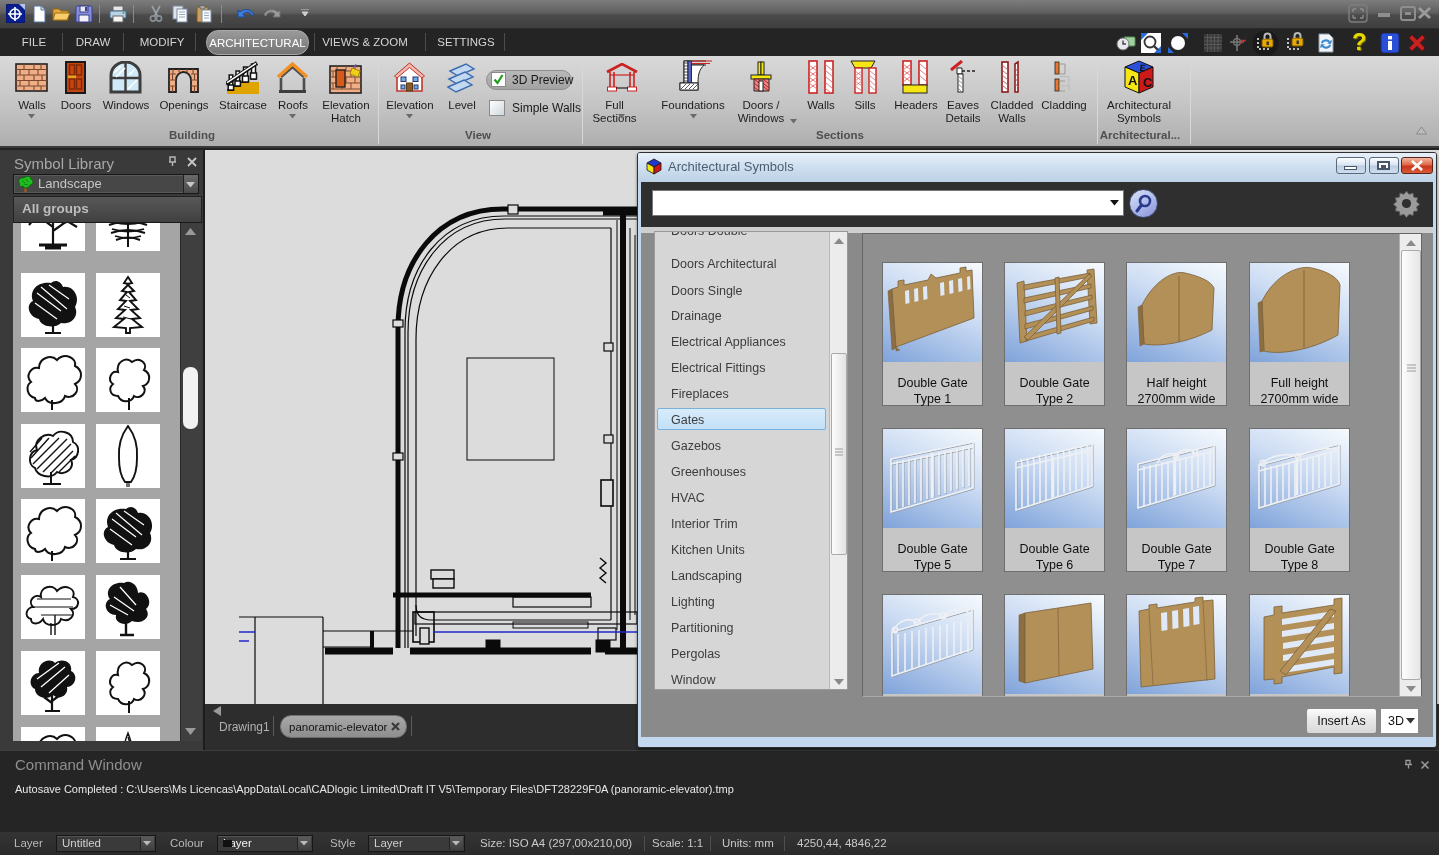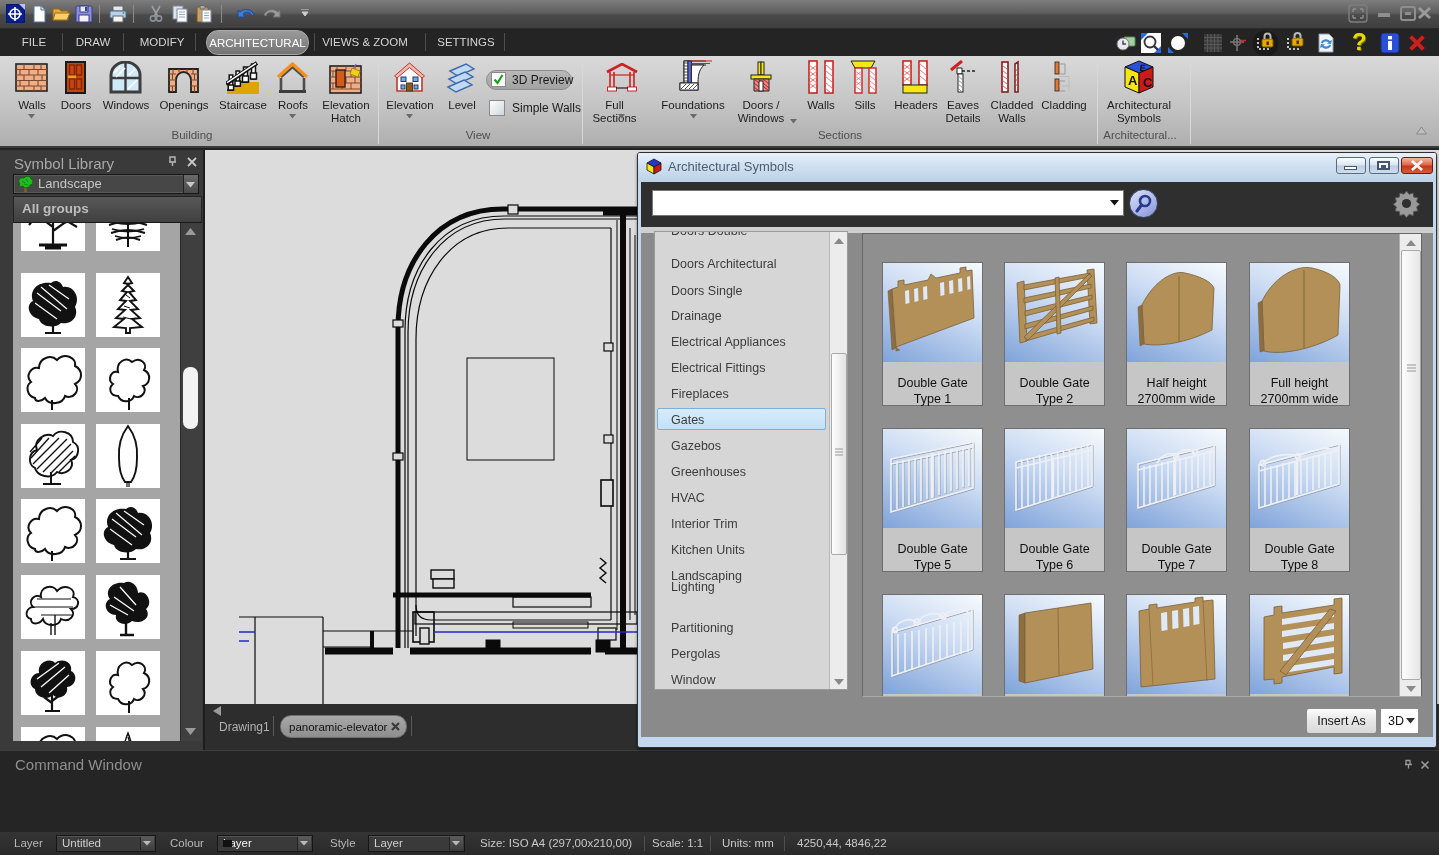--- a/index.html
+++ b/index.html
@@ -15,21 +15,21 @@
 .tab{top:29px;height:27px;line-height:27px;color:#d4d4d4;font-size:11.5px;text-align:center}
 .tabsep{top:33px;width:1px;height:18px;background:#4d4d4d}
 #activetab{left:206px;top:30px;width:103px;height:25px;background:linear-gradient(#9a9a9a,#747474);border-radius:12px;border:1px solid #a8a8a8;color:#fff;line-height:24px;text-align:center;font-size:11.5px}
 .mri{top:33px;width:20px;height:20px}
 
 #ribbon{left:0;top:56px;width:1439px;height:92px;background:linear-gradient(#d9d9d9,#c4c4c4 55%,#aeaeae);border-bottom:2px solid #3a3a3a}
 .rdiv{top:58px;width:1px;height:86px;background:#9b9b9b;border-right:1px solid #d8d8d8}
 .ricon{top:61px;width:33px;height:33px}
 .rlab{top:99px;color:#1d1d1d;font-size:11.5px;text-align:center;line-height:13px}
 .rarr{top:114px;width:7px;height:5px}
-.glab{top:129px;color:#4f4f4f;font-size:11.5px;font-weight:normal;text-align:center}
+.glab{top:129px;color:#4f4f4f;font-size:11.5px;font-weight:bold;text-align:center}
 
 #lpanel{left:0;top:150px;width:205px;height:600px;background:#3a3a3a;border-right:2px solid #1d1d1d}
 
 #canvas{left:205px;top:150px;width:1234px;height:554px;background:#dcdcdc}
 #tabbar{left:205px;top:704px;width:1234px;height:46px;background:#2d2d2d}
 
 #cmdwin{left:0;top:750px;width:1439px;height:82px;background:#252525;border-top:1px solid #3e3e3e}
 #statusbar{left:0;top:832px;width:1439px;height:23px;background:linear-gradient(#343434,#2a2a2a)}
 .sblab{top:832px;height:23px;line-height:23px;color:#b9b9b9;font-size:11.5px}
 .sbbox{top:835px;height:17px;background:#3a3a3a;border:1px solid #161616;box-shadow:inset 0 1px 0 #555}
@@ -578,20 +578,21 @@
   <div class="abs" style="left:170px;top:144px;width:15px;height:62px;background:#f2f2f2;border-radius:7px"></div>
 </div>
 <div class="abs" id="cmdwin"></div>
 <div class="abs" style="left:15px;top:756px;color:#8f8f8f;font-size:15px">Command Window</div>
 <svg class="abs" style="left:1403px;top:759px;width:11px;height:11px" viewBox="0 0 11 11">
       <path d="M3 1.5 h4 v4 h-4z M2 5.5 h7 M5.5 5.5 v4" stroke="#9a9a9a" fill="none" stroke-width="1.3"></path>
     </svg>
 <svg class="abs" style="left:1420px;top:760px;width:10px;height:10px" viewBox="0 0 10 10">
       <path d="M1.5 1.5 L8.5 8.5 M8.5 1.5 L1.5 8.5" stroke="#9a9a9a" stroke-width="1.6"></path>
     </svg>
+<div class="abs" style="left:15px;top:783px;color:#e8e8e8;font-size:11px">Autosave Completed : C:\Users\Ms Licencas\AppData\Local\CADlogic Limited\Draft IT V5\Temporary Files\DFT28229F0A (panoramic-elevator).tmp</div>
 <div class="abs" id="statusbar"></div>
 <div class="abs sblab" style="left:14px">Layer</div>
 <div class="abs sbbox" style="left:56px;width:100px">
       <div class="sbtxt">Untitled</div>
       <div class="abs" style="right:1px;top:1px;width:14px;height:13px;background:linear-gradient(#5a5a5a,#3e3e3e);border-left:1px solid #222"></div>
       <svg class="abs" style="right:4px;top:5px;width:8px;height:5px" viewBox="0 0 8 5">
         <path d="M0 0h8L4 4.5z" fill="#bbb"></path>
       </svg>
     </div>
 <div class="abs sblab" style="left:170px">Colour</div>
@@ -663,21 +664,21 @@
   <div class="abs" style="left:16px;top:123px;height:26px;line-height:26px">Electrical Fittings</div>
   <div class="abs" style="left:16px;top:149px;height:26px;line-height:26px">Fireplaces</div>
   <div class="abs" style="left:2px;top:176px;width:169px;height:22px;background:linear-gradient(#d8ecfb,#c2e0f7);border:1px solid #7ab0dc;border-radius:2px"></div>
   <div class="abs" style="left:16px;top:175px;height:26px;line-height:26px">Gates</div>
   <div class="abs" style="left:16px;top:201px;height:26px;line-height:26px">Gazebos</div>
   <div class="abs" style="left:16px;top:227px;height:26px;line-height:26px">Greenhouses</div>
   <div class="abs" style="left:16px;top:253px;height:26px;line-height:26px">HVAC</div>
   <div class="abs" style="left:16px;top:279px;height:26px;line-height:26px">Interior Trim</div>
   <div class="abs" style="left:16px;top:305px;height:26px;line-height:26px">Kitchen Units</div>
   <div class="abs" style="left:16px;top:331px;height:26px;line-height:26px">Landscaping</div>
-  <div class="abs" style="left:16px;top:342px;height:26px;line-height:26px">Lighting</div>
+  <div class="abs" style="left:16px;top:357px;height:26px;line-height:26px">Lighting</div>
   <div class="abs" style="left:16px;top:383px;height:26px;line-height:26px">Partitioning</div>
   <div class="abs" style="left:16px;top:409px;height:26px;line-height:26px">Pergolas</div>
   <div class="abs" style="left:16px;top:435px;height:26px;line-height:26px">Window</div>
   <div class="abs" style="left:174px;top:0;width:20px;height:459px;background:#ececec;border-left:1px solid #b8b8b8"></div>
   <svg class="abs" style="left:179px;top:6px;width:10px;height:7px" viewBox="0 0 10 7">
         <path d="M5 0 L10 6 H0z" fill="#8a8a8a"></path>
       </svg>
   <svg class="abs" style="left:179px;top:446px;width:10px;height:7px" viewBox="0 0 10 7">
         <path d="M5 7 L10 1 H0z" fill="#8a8a8a"></path>
       </svg>

